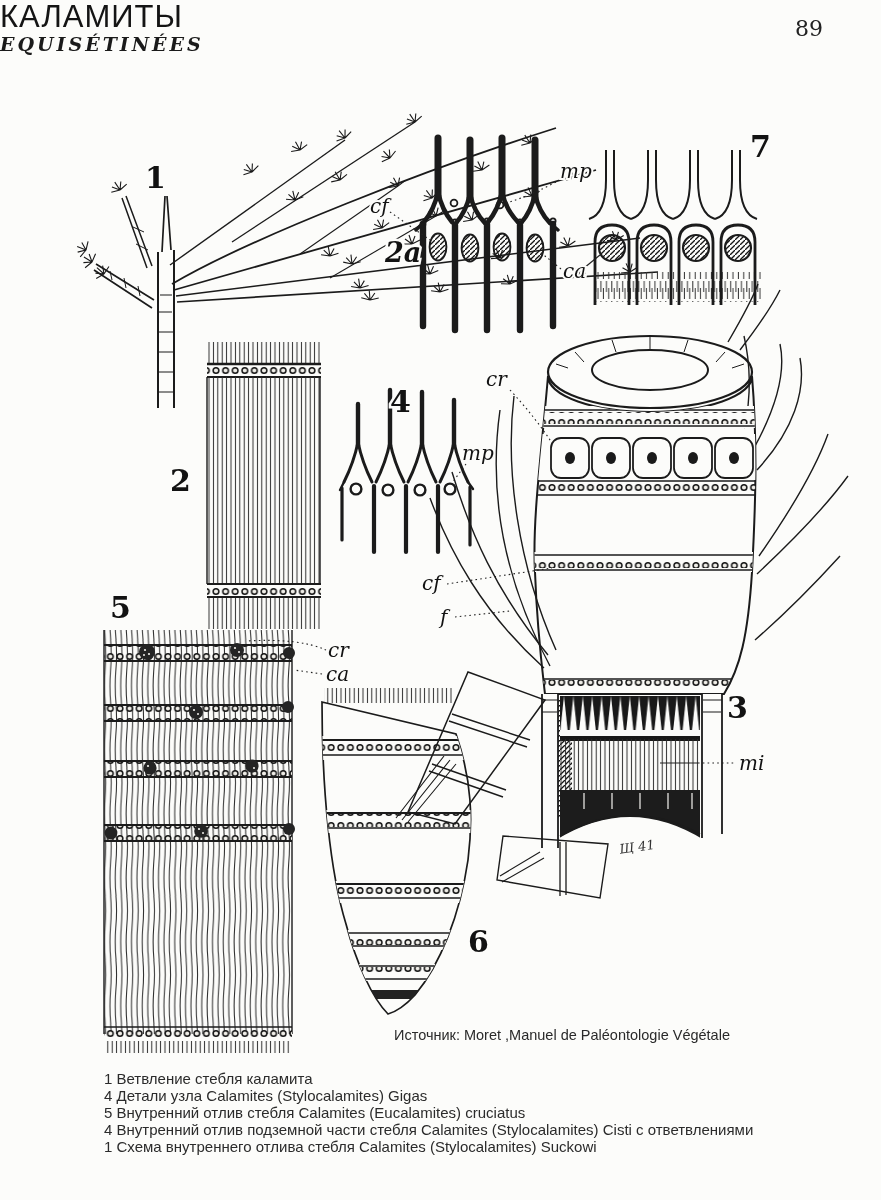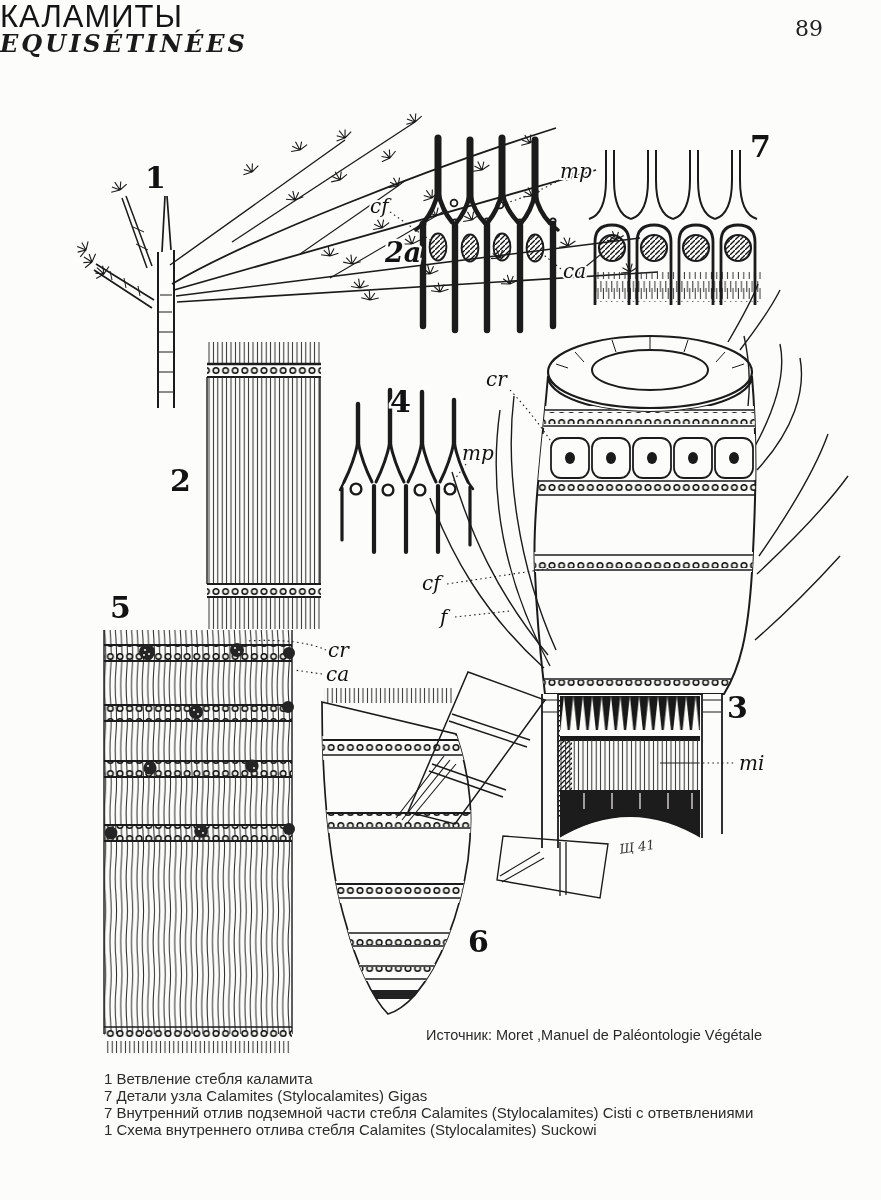--- a/index.html
+++ b/index.html
@@ -1,24 +1,24 @@
 <!DOCTYPE html>
 <html><head>
 <meta charset="utf-8">
 <style>
   html,body{margin:0;padding:0;background:#e8e8e8;}
   .page{position:relative;width:881px;height:1200px;background:#fcfcfa;overflow:hidden;
         font-family:"Liberation Sans",sans-serif;color:#1c1c1c;}
   .hdr{position:absolute;top:0;left:0;width:730px;text-align:left;}
   .title{font-family:"Liberation Sans",sans-serif;font-size:31px;letter-spacing:1px;color:#141414;line-height:33px;}
-  .subtitle{font-family:"DejaVu Serif",serif;font-style:italic;font-weight:bold;font-size:24px;
+  .subtitle{font-family:"DejaVu Serif",serif;font-style:italic;font-weight:bold;font-size:19px;
             letter-spacing:3px;color:#1a1a1a;line-height:22px;}
   .pagenum{position:absolute;top:16px;right:58px;font-family:"DejaVu Serif",serif;font-size:22px;color:#222;text-align:right;}
   .plate{position:absolute;left:0;top:0;width:881px;height:1200px;}
-  .srcline{position:absolute;left:394px;top:1027px;font-size:14.5px;color:#2a2a2a;margin-left:32px;}
+  .srcline{position:absolute;left:394px;top:1027px;font-size:14.5px;color:#2a2a2a;}
   .captions{position:absolute;left:104px;top:1071px;width:720px;font-size:15px;line-height:16.9px;color:#2b2b2b;}
   svg text{user-select:none;}
   .fignum{font-family:"DejaVu Serif",serif;font-weight:bold;font-size:30px;fill:#121212;
           paint-order:stroke;stroke:#fcfcfa;stroke-width:5px;}
   .fignum-it{font-style:italic;font-size:27px;}
   .lbl{font-family:"DejaVu Serif",serif;font-style:italic;font-size:20px;fill:#121212;
        paint-order:stroke;stroke:#fcfcfa;stroke-width:4px;}
   .sig{font-family:"DejaVu Serif",serif;font-style:italic;font-size:13px;fill:#333;}
   .leader{stroke:#222;stroke-width:1.1;stroke-dasharray:1.6 3.2;fill:none;}
   .leader-s{stroke:#222;stroke-width:1.2;fill:none;}
@@ -401,18 +401,19 @@
         <path d="M500 876L540 852M502 882L544 858" stroke-width="1.1"></path>
       </g>
       <text class="fignum" x="468" y="952" font-size="32">6</text>
     </g>
   </svg>
 
   <div class="srcline">Источник: Moret ,Manuel de Paléontologie Végétale</div>
 
   <div class="captions">
     <div>1 Ветвление стебля каламита</div>
-    <div>7  Детали узла Calamites (Stylocalamites) Gigas</div>
-    <div>7 Внутренний отлив подземной части стебля  Calamites (Stylocalamites) Cisti с ответвлениями</div>
+    <div>4  Детали узла Calamites (Stylocalamites) Gigas</div>
+    <div>5 Внутренний отлив стебля Calamites (Eucalamites) cruciatus</div>
+    <div>4 Внутренний отлив подземной части стебля  Calamites (Stylocalamites) Cisti с ответвлениями</div>
     <div>1 Схема внутреннего отлива стебля Calamites (Stylocalamites) Suckowi</div>
   </div>
 
 </div>
 
 </body></html>

